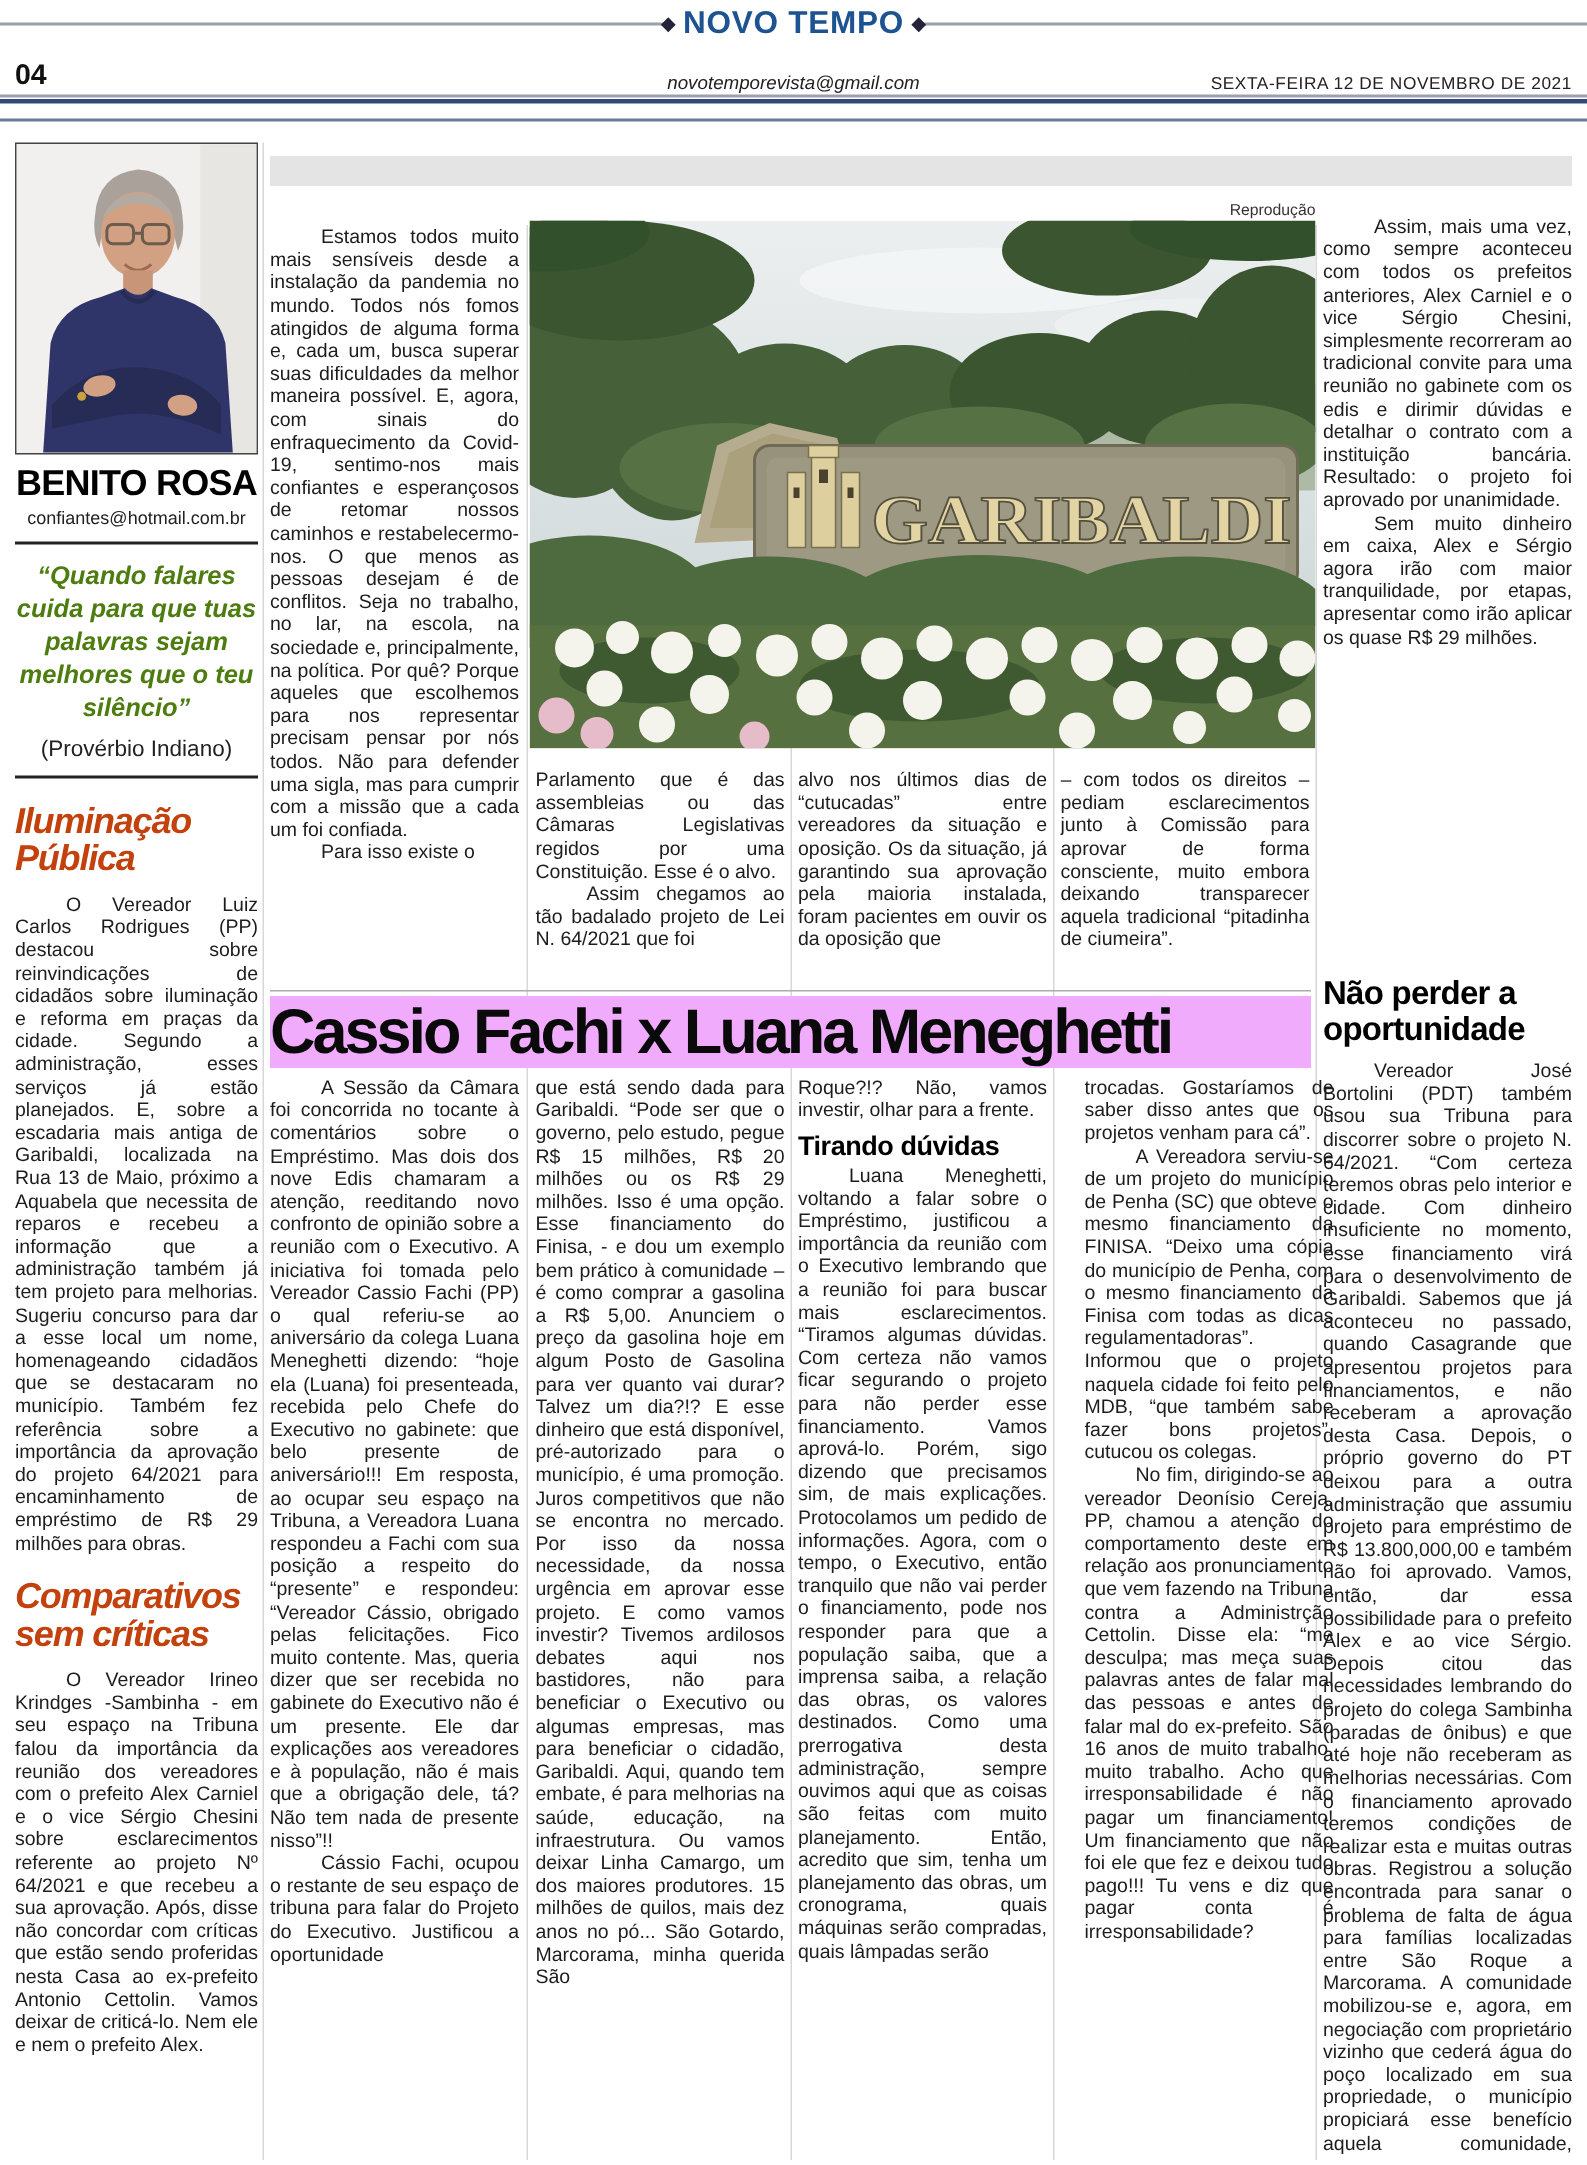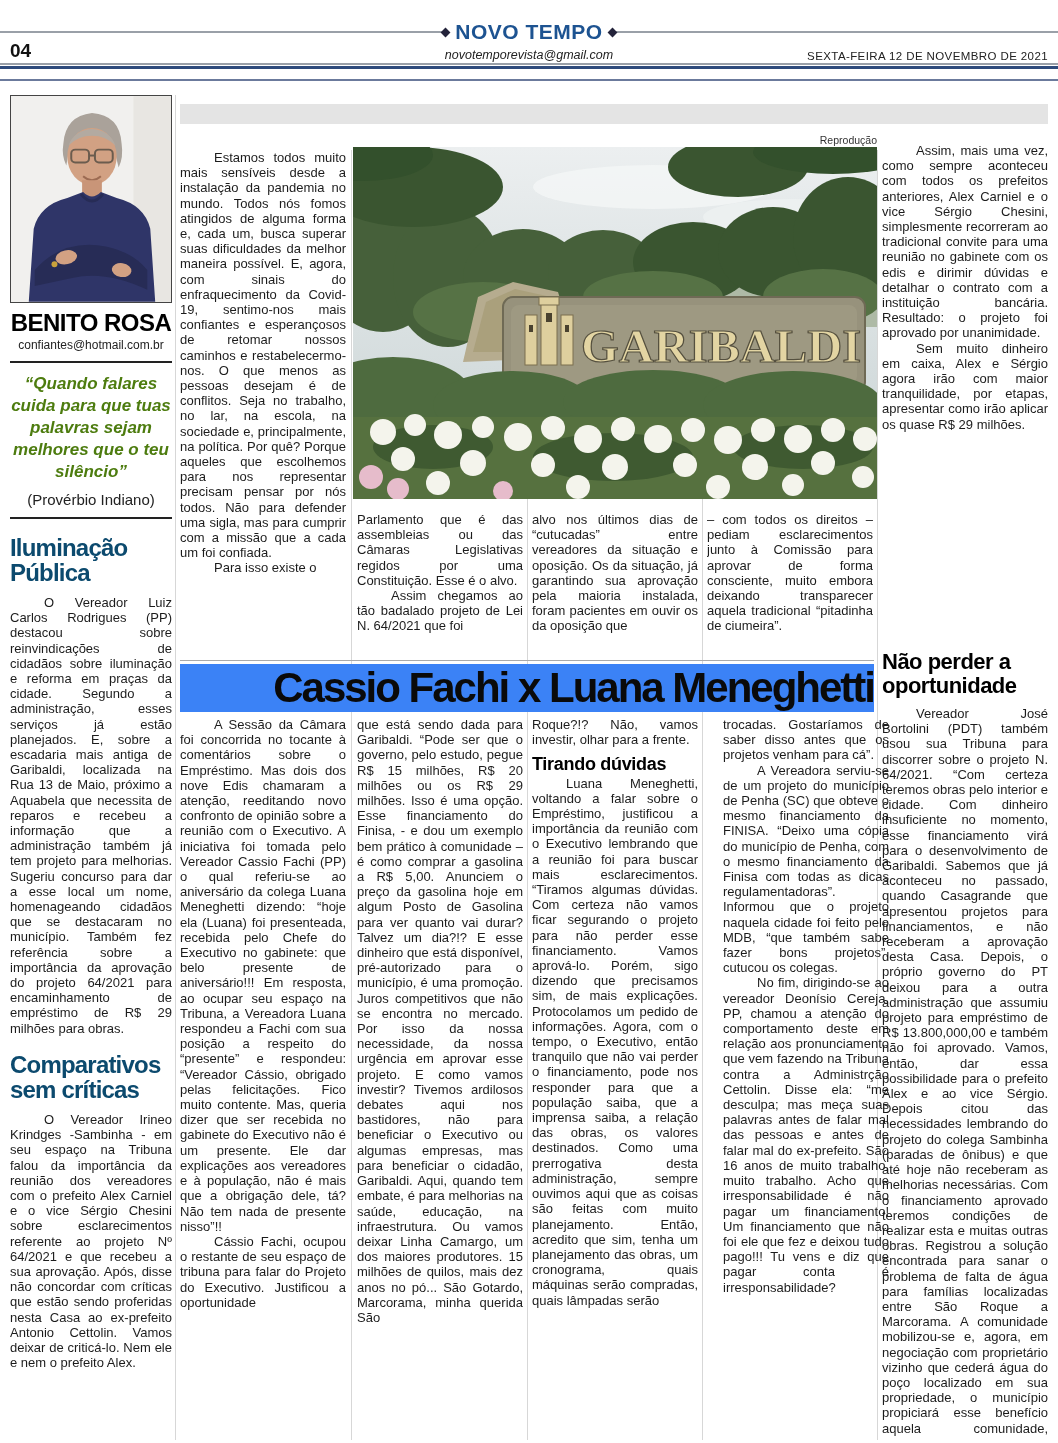--- a/index.html
+++ b/index.html
@@ -2,21 +2,21 @@
 <html lang="pt-BR"><head>
 <meta charset="utf-8">
 <style>
   html,body{margin:0;padding:0;background:#fff;}
   .page{
     position:relative;width:1058px;height:1443px;background:#ffffff;
     font-family:"Liberation Sans","DejaVu Sans",sans-serif;color:#1c1c1c;
     overflow:hidden;margin:0 auto;
   }
   
-  .mast-row{position:absolute;top:20px;left:0;right:0;display:flex;align-items:center;z-index:2;}
+  .mast-row{position:absolute;top:4px;left:0;right:0;display:flex;align-items:center;z-index:2;}
   .mast-line{flex:1;height:2px;background:#9aa0a8;}
   .mast-diamond{width:7px;height:7px;background:#23233a;transform:rotate(45deg);flex:0 0 auto;}
   .masthead{font-size:21px;font-weight:800;color:#1d5391;letter-spacing:.5px;margin:0 6px;white-space:nowrap;}
   .info-row{position:absolute;top:40px;left:10px;right:10px;display:grid;grid-template-columns:1fr auto 1fr;align-items:end;z-index:2;}
   .pagenum{justify-self:start;font-weight:800;font-size:19px;color:#111;}
   .hdr-email{font-style:italic;font-size:12.5px;color:#222;}
   .hdr-date{justify-self:end;font-size:11.5px;letter-spacing:.4px;color:#222;}
   .hdr-rule1{position:absolute;left:0;right:0;top:63px;height:2px;background:#9aa0a8;}
   .hdr-rule2{position:absolute;left:0;right:0;top:66px;height:3px;background:#2e4a7b;}
   .hdr-rule3{position:absolute;left:0;right:0;top:79px;height:2px;background:#6b7a9c;}
@@ -27,36 +27,36 @@
   .p{margin:0;text-indent:34px;}
   .p.cont{text-indent:0;}
   
   .rail{position:absolute;left:10px;top:95px;width:162px;}
   .photo-frame{width:162px;height:208px;border:1px solid #444;box-sizing:border-box;overflow:hidden;background:#f1f0ee;}
   .columnist-name{margin-top:6px;font-size:24px;font-weight:700;letter-spacing:-.5px;text-align:center;color:#000;}
   .columnist-email{margin-top:1px;font-size:12px;text-align:center;color:#222;}
   .rail-rule{margin-top:9px;border:0;border-top:2px solid #222;height:0;}
   .quote{margin-top:10px;font-size:17px;line-height:22px;font-weight:700;font-style:italic;text-align:center;color:#4d7c0f;}
   .quote-src{margin-top:8px;font-size:15px;text-align:center;color:#222;}
-  .rail-head{margin:16px 0 0;font-size:24px;line-height:25px;font-weight:800;letter-spacing:-.8px;color:#0c4a6e;}
+  .rail-head{margin:16px 0 0;font-size:24px;line-height:25px;font-weight:800;letter-spacing:-.8px;color:#c2410c;font-style:italic;}
   .rail-body{margin-top:10px;}
   
   .headline1{position:absolute;left:180px;top:94px;width:868px;display:flex;align-items:center;gap:14px;z-index:2;}
   .headline1 h1{margin:0;font-size:50px;font-weight:800;letter-spacing:-1px;color:#0a0a0a;white-space:nowrap;line-height:1;}
   .headline1 .bar{flex:1;height:20px;background:#e4e4e4;margin-top:10px;}
   .photo-credit{position:absolute;left:353px;top:134px;width:524px;text-align:right;font-size:10.5px;color:#333;z-index:2;}
   .main-photo{position:absolute;left:353px;top:147px;width:524px;height:352px;z-index:2;overflow:hidden;}
   .m-col1{position:absolute;left:180px;top:150px;width:166px;height:505px;}
   .m-col2{position:absolute;left:357px;top:512px;width:166px;height:146px;}
   .m-col3{position:absolute;left:532px;top:512px;width:166px;height:146px;}
   .m-col4{position:absolute;left:707px;top:512px;width:166px;height:146px;}
   .m-col5{position:absolute;left:882px;top:143px;width:166px;height:512px;}
   .mid-rule{position:absolute;left:180px;top:660px;width:694px;height:1px;background:#aaa;z-index:1;}
   
-  .headline2{position:absolute;left:180px;top:664px;width:694px;text-align:right;z-index:3;background:#3b82f6;}
+  .headline2{position:absolute;left:180px;top:664px;width:694px;text-align:left;z-index:3;background:#f0abfc;}
   .headline2 h2{margin:0;font-size:42px;line-height:48px;font-weight:800;letter-spacing:-2px;color:#0a0a0a;white-space:nowrap;}
   .s-col{position:absolute;top:717px;width:166px;height:726px;}
   .s-col1{left:180px;} .s-col2{left:357px;} .s-col3{left:532px;} .s-col4{left:707px;margin-left:16px;}
   .subhead{margin:10px 0 3px;font-size:18px;font-weight:800;letter-spacing:-.3px;color:#000;text-align:left;text-indent:0;}
   
   .r-art{position:absolute;left:882px;top:627px;width:166px;height:786px;overflow:hidden;margin-top:23px;}
   .r-head{margin:0 0 8px;font-size:22px;line-height:24px;font-weight:800;letter-spacing:-.5px;color:#000;}
 </style>
 </head>
 <body>

